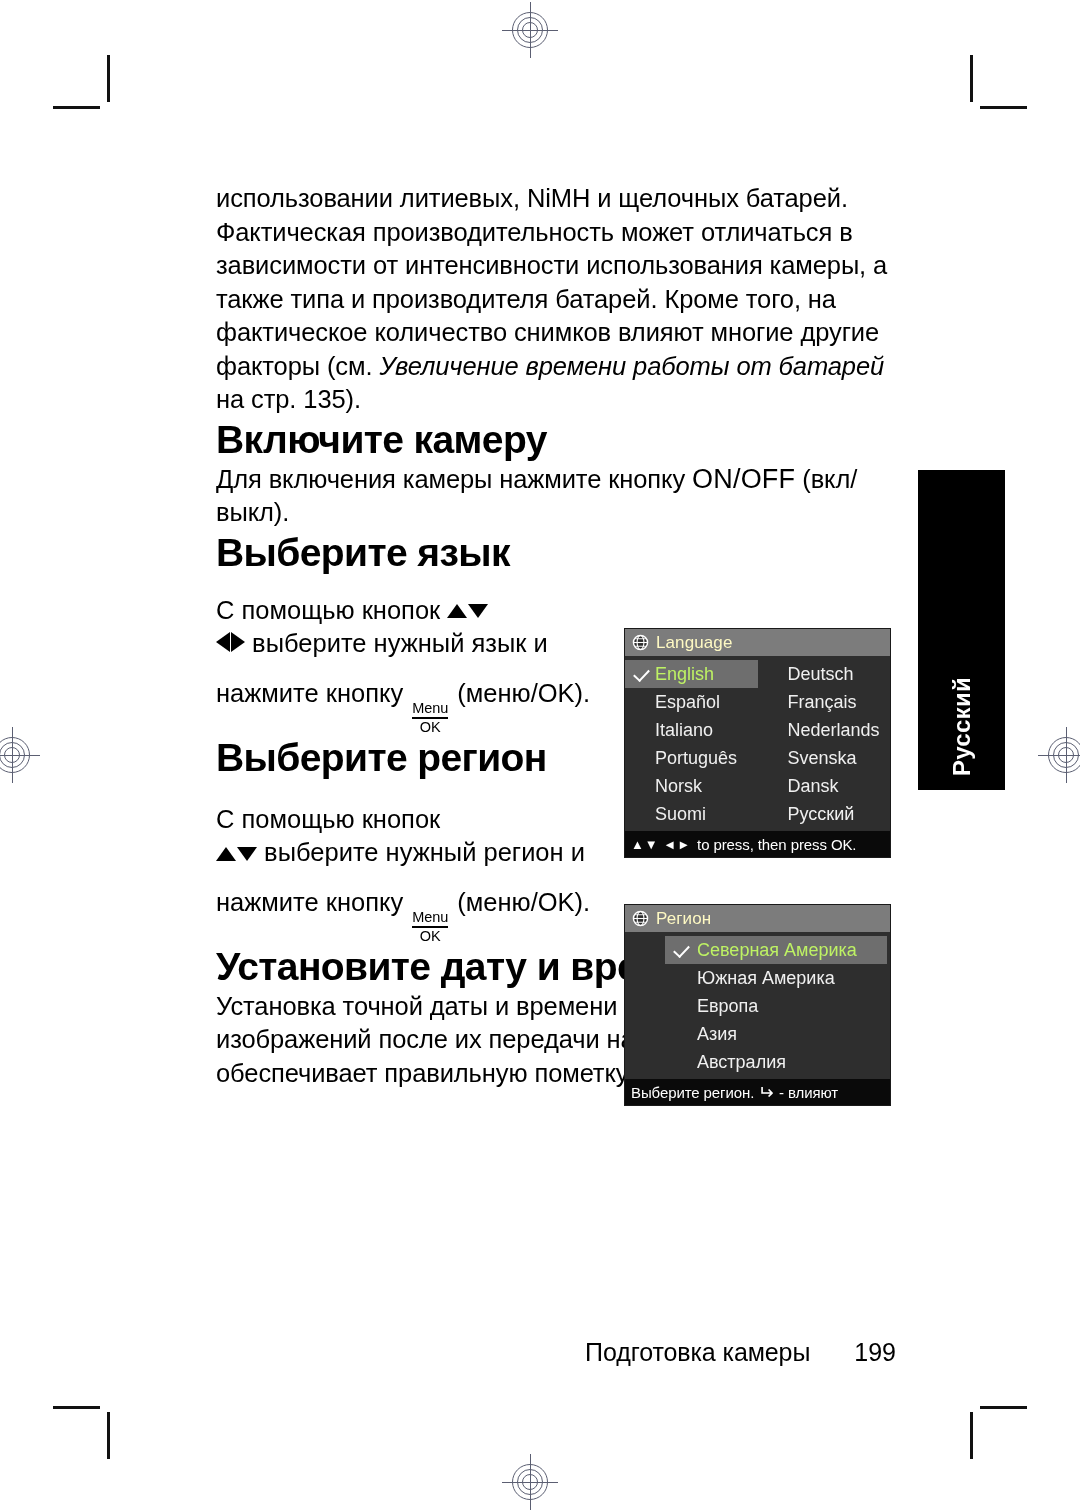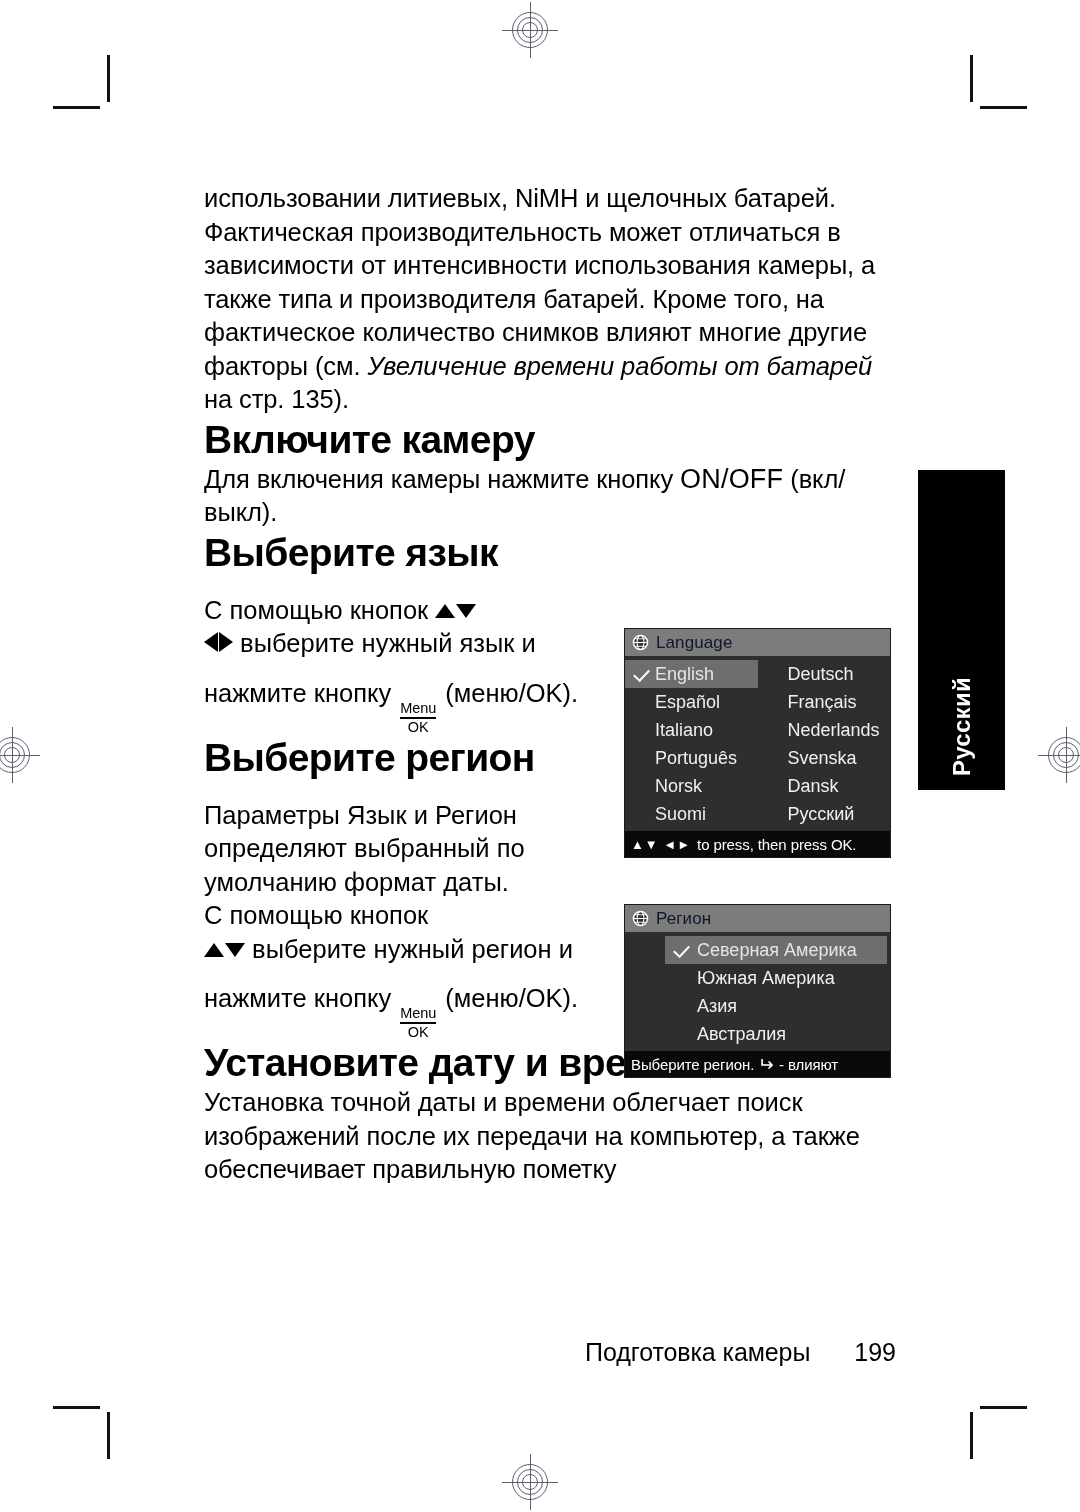--- a/index.html
+++ b/index.html
@@ -71,21 +71,21 @@
   
   .page {
     position: absolute;
     left: 0; top: 0;
     width: 1080px;
     height: 1512px;
   }
 
   .content {
     position: absolute;
-    left: 204px;
+    left: 216px;
     top: 182px;
     width: 680px;
   }
 
   p.body-text {
     margin: 0;
     font-size: 25.5px;
     line-height: 33.5px;
     letter-spacing: -0.1px;
   }
@@ -200,21 +200,21 @@
     box-sizing: border-box;
   }
   .globe-icon {
     width: 17px; height: 17px;
     flex: 0 0 auto;
     margin-right: 7px;
   }
   .lcd-title-text {
     font-size: 17px;
     font-family: "Liberation Sans", sans-serif;
-    color: #0f172a;
+    color: #fef9c3;
     letter-spacing: 0.1px;
     white-space: nowrap;
   }
   .lcd-body {
     background: #2e2e2e;
     padding: 4px 0 3px 0;
   }
   .lcd-grid {
     display: flex;
   }
@@ -227,21 +227,21 @@
     align-items: center;
     color: #f0f0f0;
     font-size: 18px;
     font-family: "Liberation Sans", sans-serif;
     padding-left: 30px;
     box-sizing: border-box;
     white-space: nowrap;
   }
   .lcd-item.selected {
     background: #6e6e6e;
-    color: #e5e5e5;
+    color: #bef264;
   }
   .lcd-item .tick {
     position: absolute;
     left: 9px;
     top: 50%;
     transform: translateY(-55%) rotate(-47deg);
     width: 13px;
     height: 7px;
     border-left: 2.6px solid #ffffff;
     border-bottom: 2.6px solid #ffffff;
@@ -380,21 +380,20 @@
               <span class="mo-bar"></span>
               <span class="mo-bot">OK</span>
             </span><span> (меню/OK).</span></p>
       </div>
     </div>
 
     <h2 class="section-title h-region">Выберите регион</h2>
 
     <div class="split">
       <div class="left-col">
-        <p class="narrow-text">Параметры Язык и Регион определяют выбранный по умолчанию формат даты.</p>
         <p class="narrow-text gap-para"><span>С помощью кнопок</span><br><span class="arrow-pair"><i class="tri tri-up"></i><i class="tri tri-down"></i></span><span> выберите нужный регион и нажмите кнопку </span><span class="menu-ok">
               <span class="mo-top">Menu</span>
               <span class="mo-bar"></span>
               <span class="mo-bot">OK</span>
             </span><span> (меню/OK).</span></p>
       </div>
     </div>
 
     <h2 class="section-title h-date">Установите дату и время</h2>
     <p class="body-text p-date">Установка точной даты и времени облегчает поиск изображений после их передачи на компьютер, а также обеспечивает правильную пометку</p>
@@ -475,20 +474,23 @@
     </div>
     <div class="lcd-body">
       <div class="lcd-item selected">
           <span class="tick"></span>
           <span>Северная Америка</span>
         </div>
       <div class="lcd-item">
           <span>Южная Америка</span>
         </div>
       <div class="lcd-item">
+          <span>Европа</span>
+        </div>
+      <div class="lcd-item">
           <span>Азия</span>
         </div>
       <div class="lcd-item">
           <span>Австралия</span>
         </div>
     </div>
     <div class="lcd-footer">
       <span>Выберите регион.</span>
       <span class="back-glyph">↵</span>
       <span>- влияют</span>

